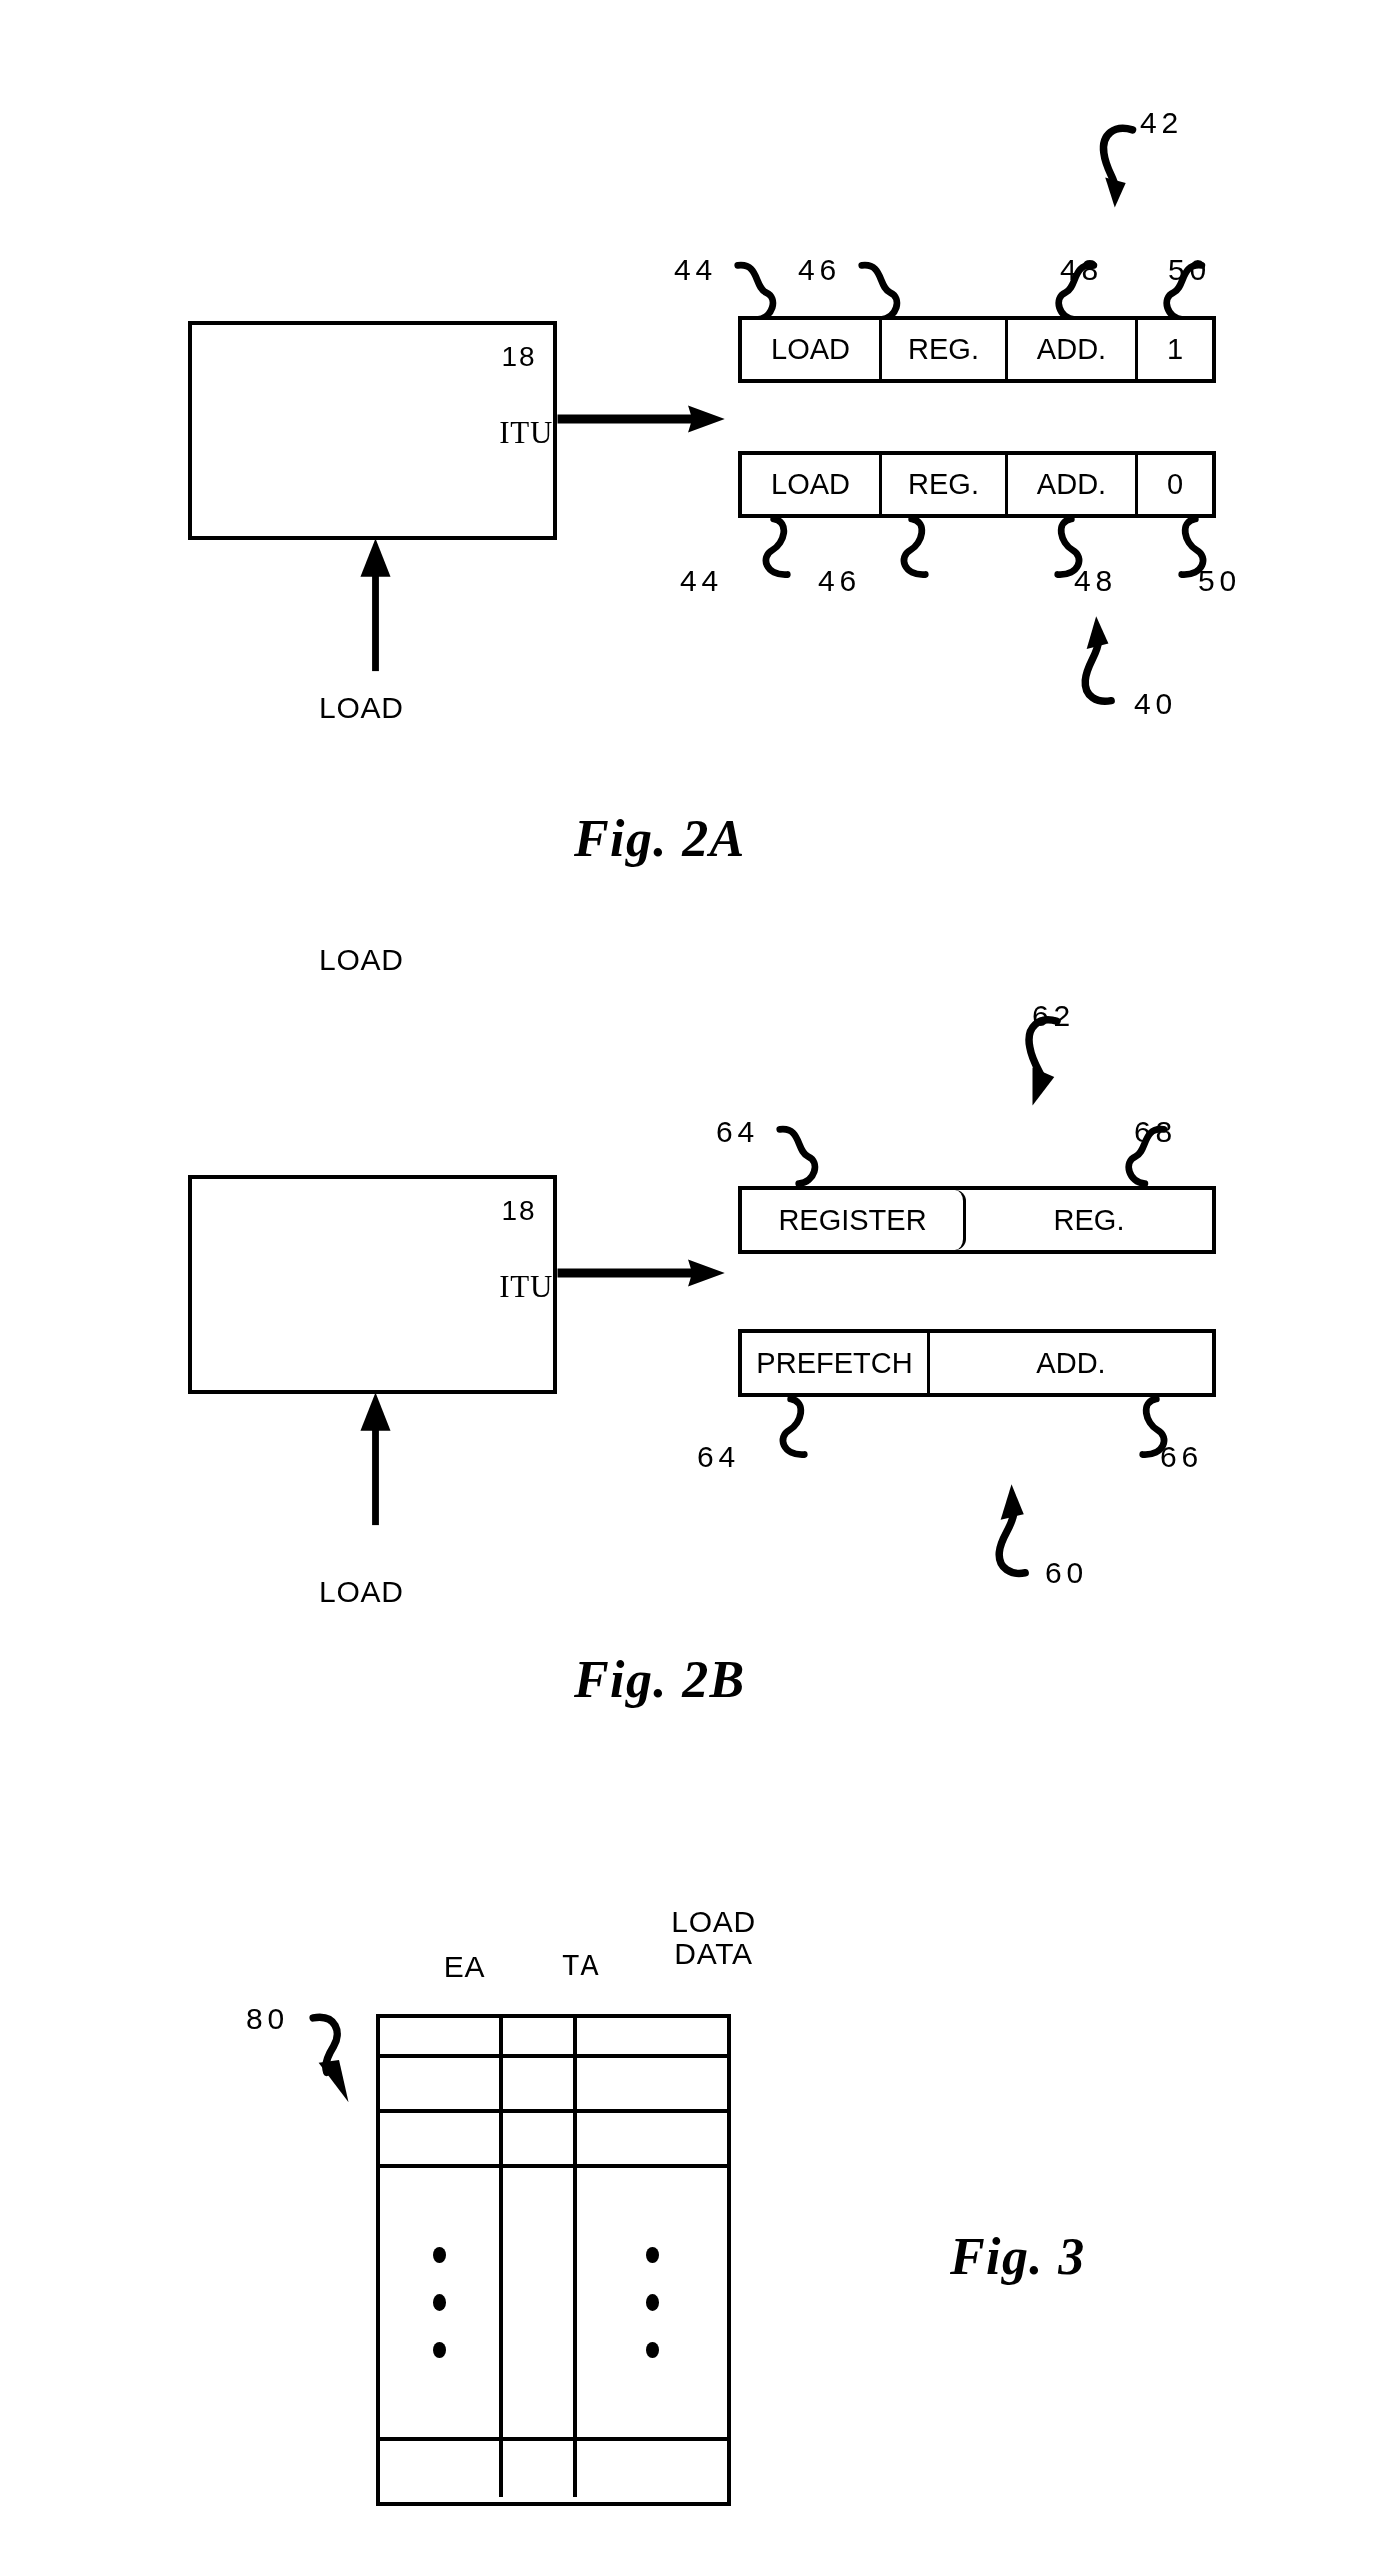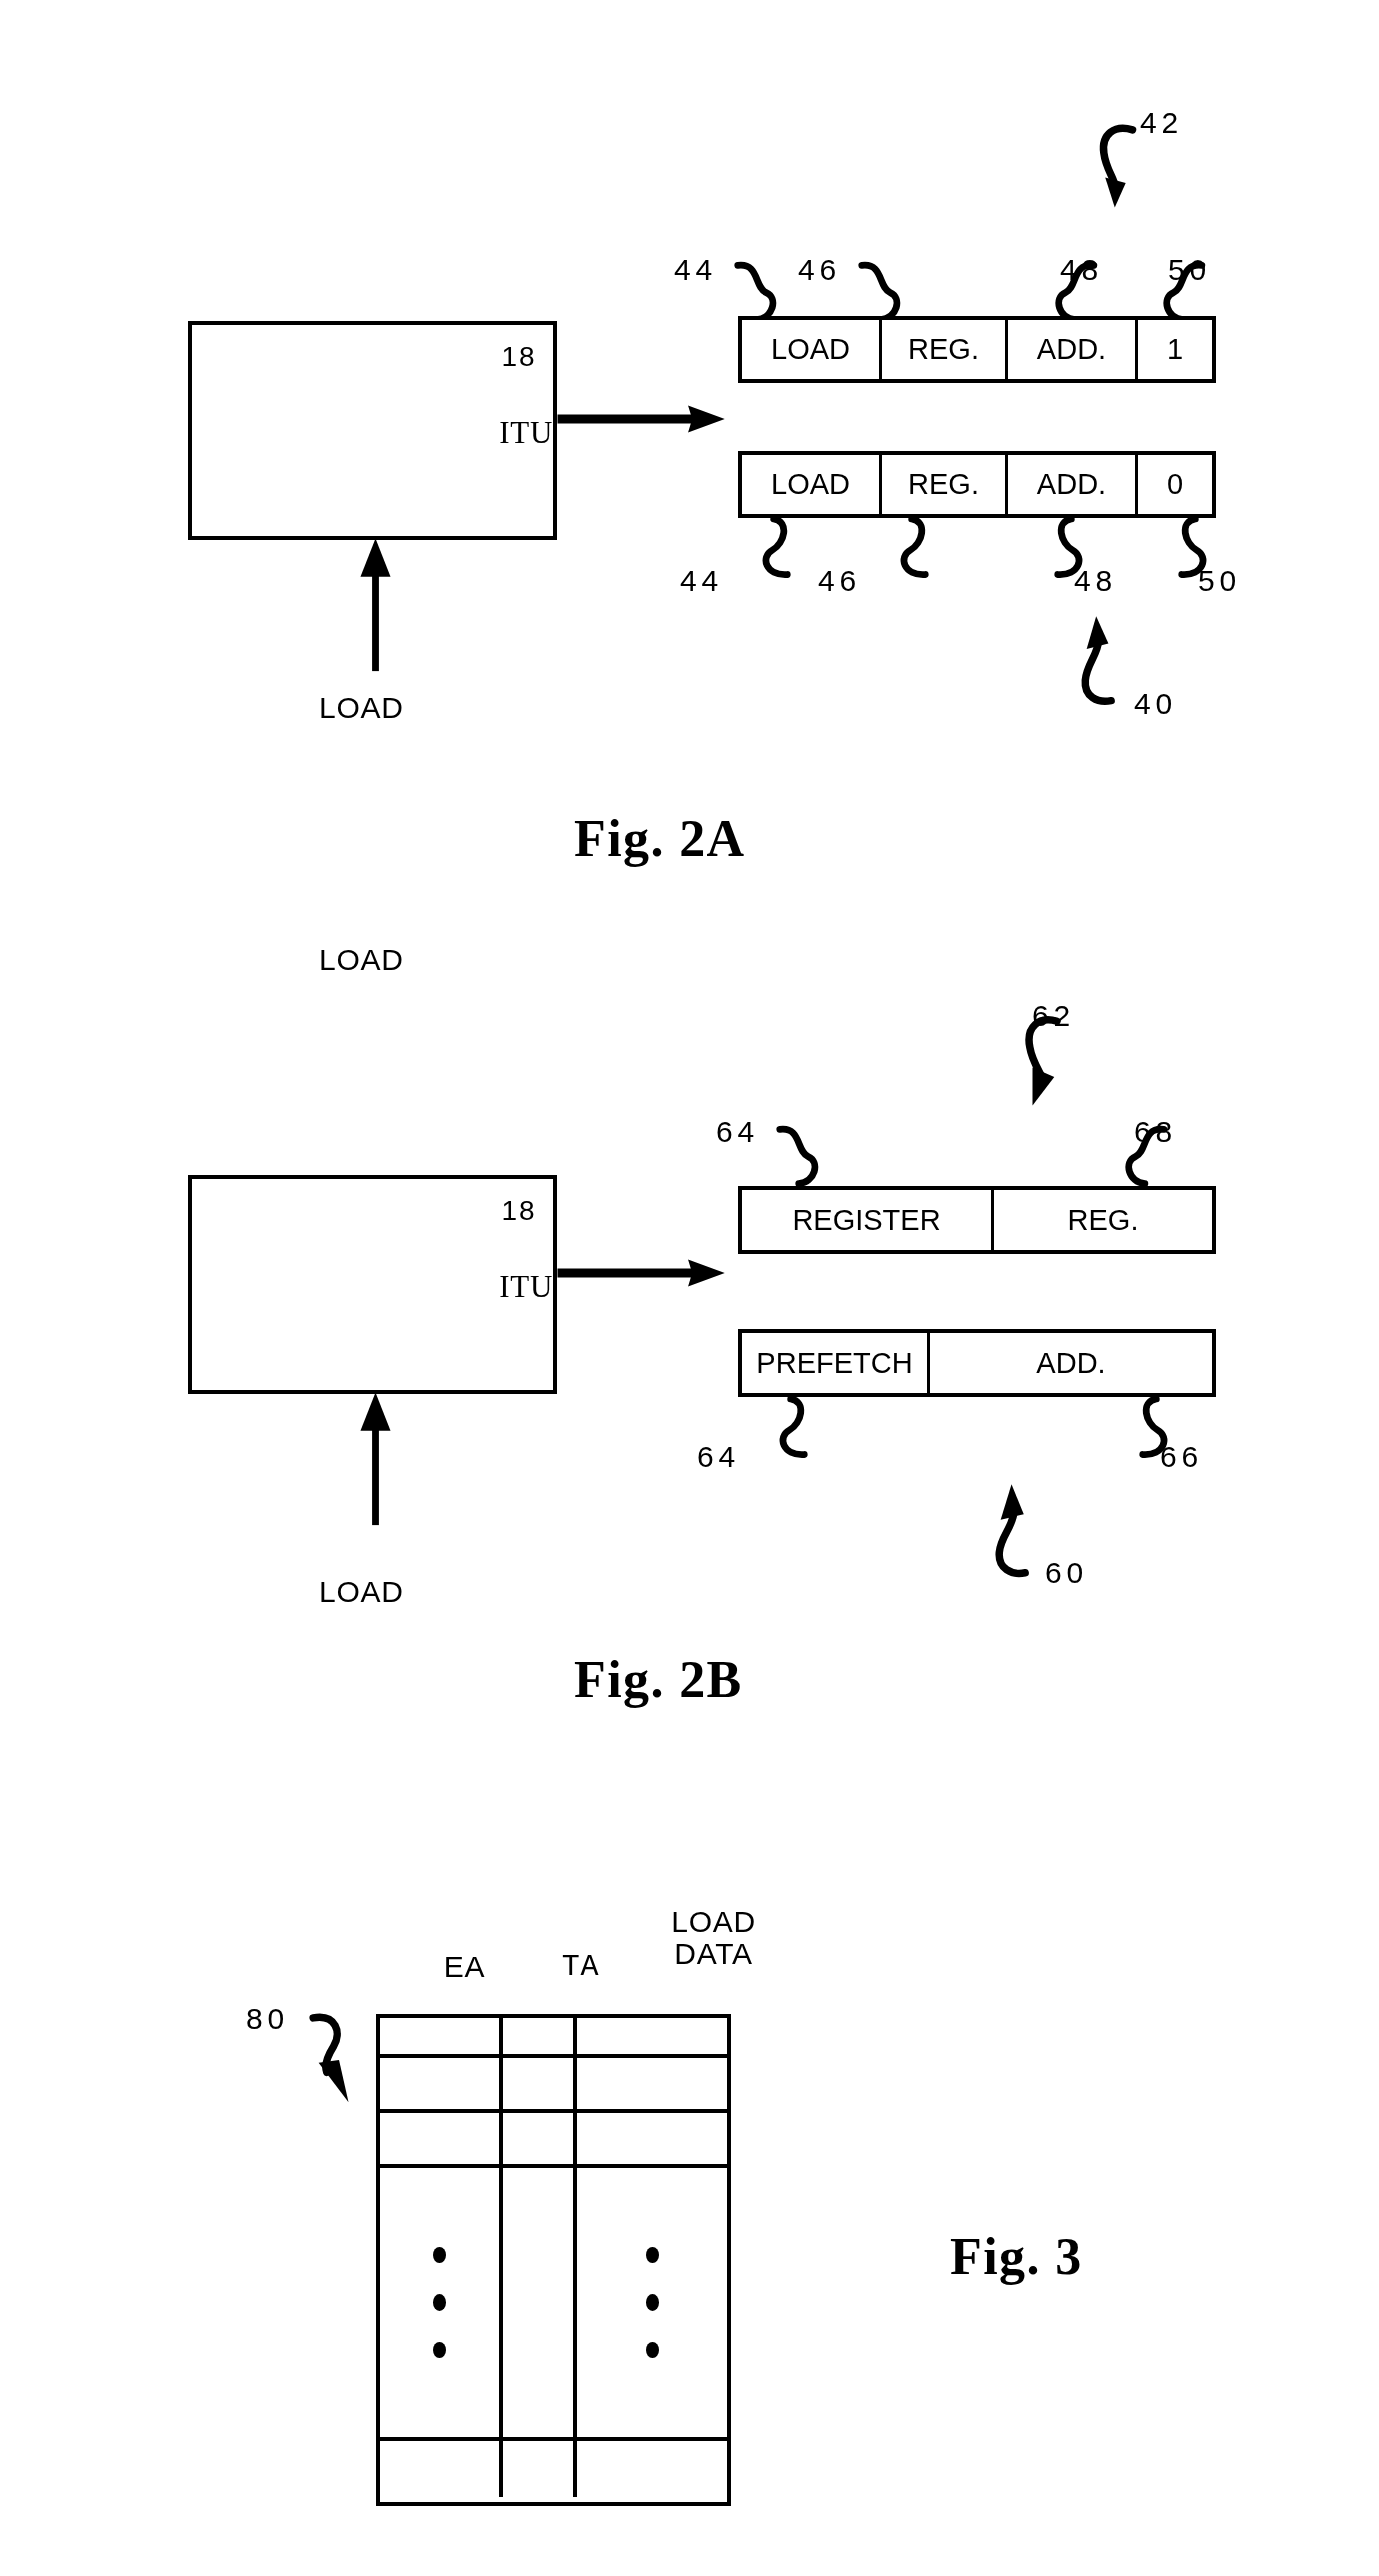--- a/index.html
+++ b/index.html
@@ -81,20 +81,21 @@
     position: absolute;
     font-size: 30px;
     letter-spacing: 0.7px;
     white-space: nowrap;
   }
 
   
   .caption {
     position: absolute;
     font-family: "Liberation Serif", serif;
+    font-style: italic;
     font-weight: bold;
     font-size: 52px;
     white-space: nowrap;
     letter-spacing: 1.4px;
   }
 
   
   .tbl {
     position: absolute;
     border: 4.8px solid #000;
@@ -252,21 +253,21 @@
       <div class="unit-ref" style="right:16.4px; top:16.4px;">18</div>
       <div class="unit-label" style="top:90px;">ITU</div>
     </div>
 
     <svg class="abs" style="left:509px; top:313px;" width="171" height="34" viewBox="0 0 250 50">
       <line x1="0" y1="25" x2="200" y2="25" stroke="#000" stroke-width="13"></line>
       <path d="M246,25 L192,5 L198,25 L192,45 Z" fill="#000"></path>
     </svg>
 
     <div class="instr" style="left:690px; top:243px; width:478px; height:68px;">
-      <div class="fld" style="width:252px;">REGISTER</div>
+      <div class="fld" style="width:224px;border-radius:11px;">REGISTER</div>
       <div class="fld" style="flex:1;">REG.</div>
     </div>
 
     <div class="instr" style="left:690px; top:386px; width:478px; height:68px;">
       <div class="fld" style="width:188px;">PREFETCH</div>
       <div class="fld" style="flex:1;">ADD.</div>
     </div>
 
     <svg class="abs" style="left:721px; top:453px;" width="61" height="75" viewBox="0 0 90 110">
       <path d="M32,4 C56,8 48,40 30,50 C12,60 20,88 52,86" stroke="#000" stroke-width="10" fill="none" stroke-linecap="round"></path>

